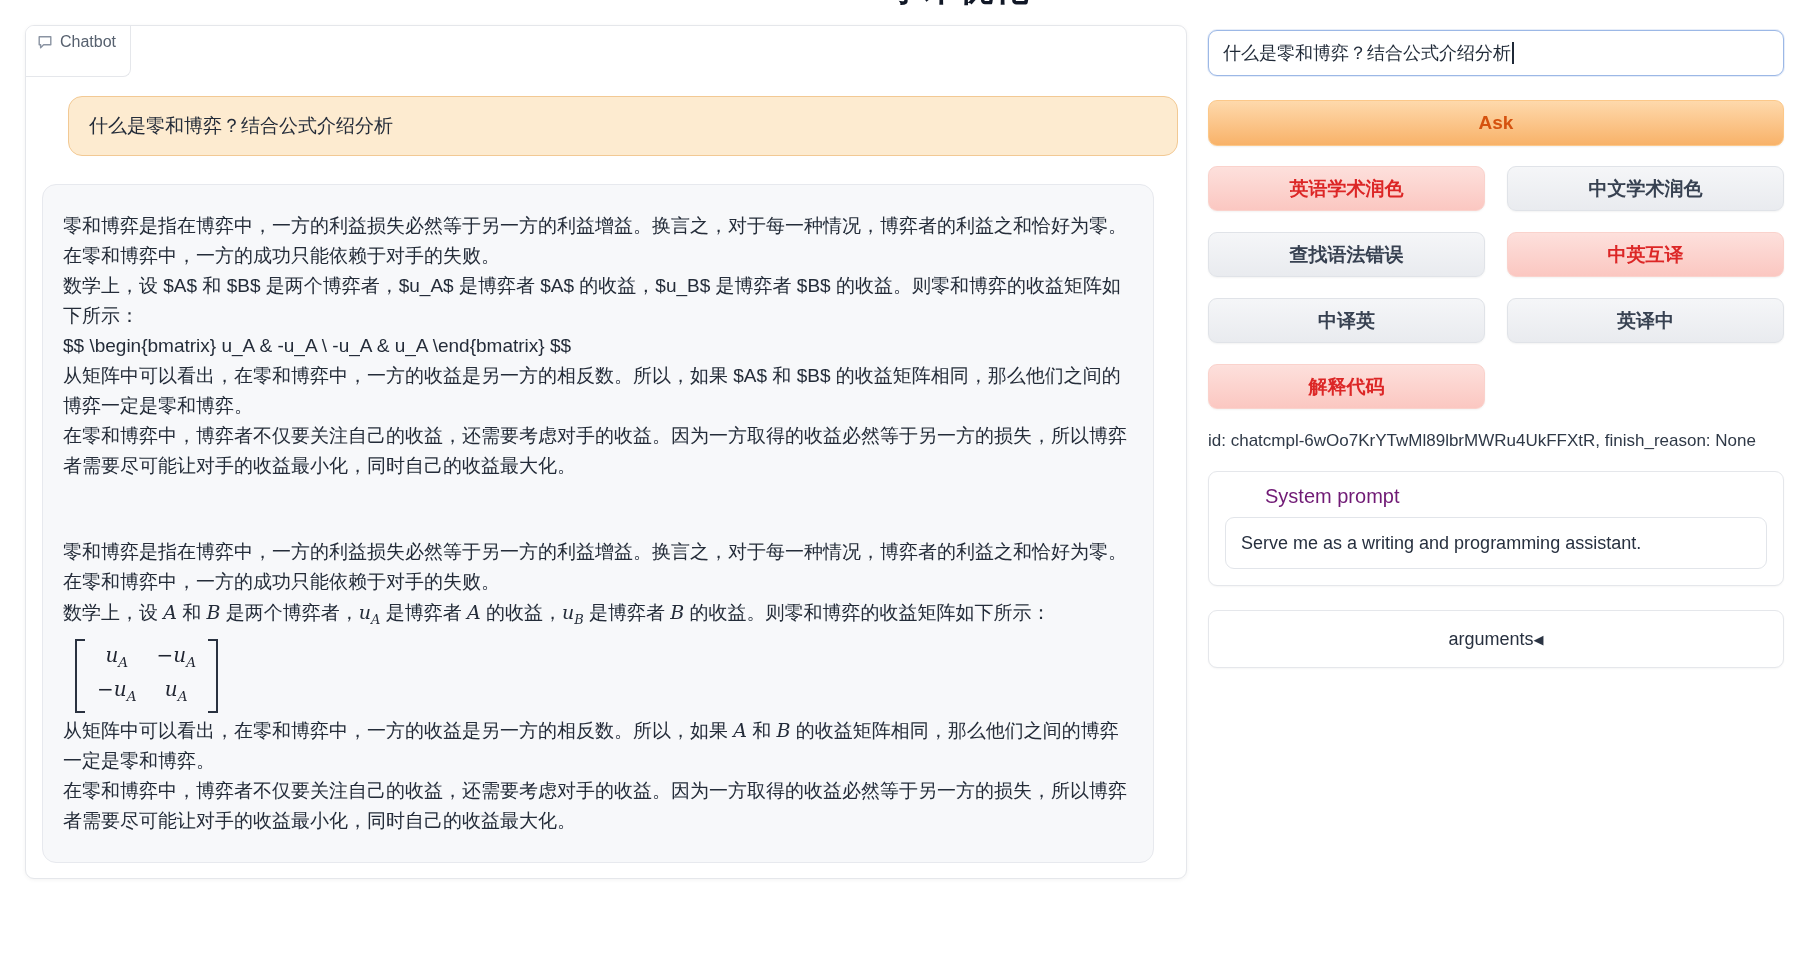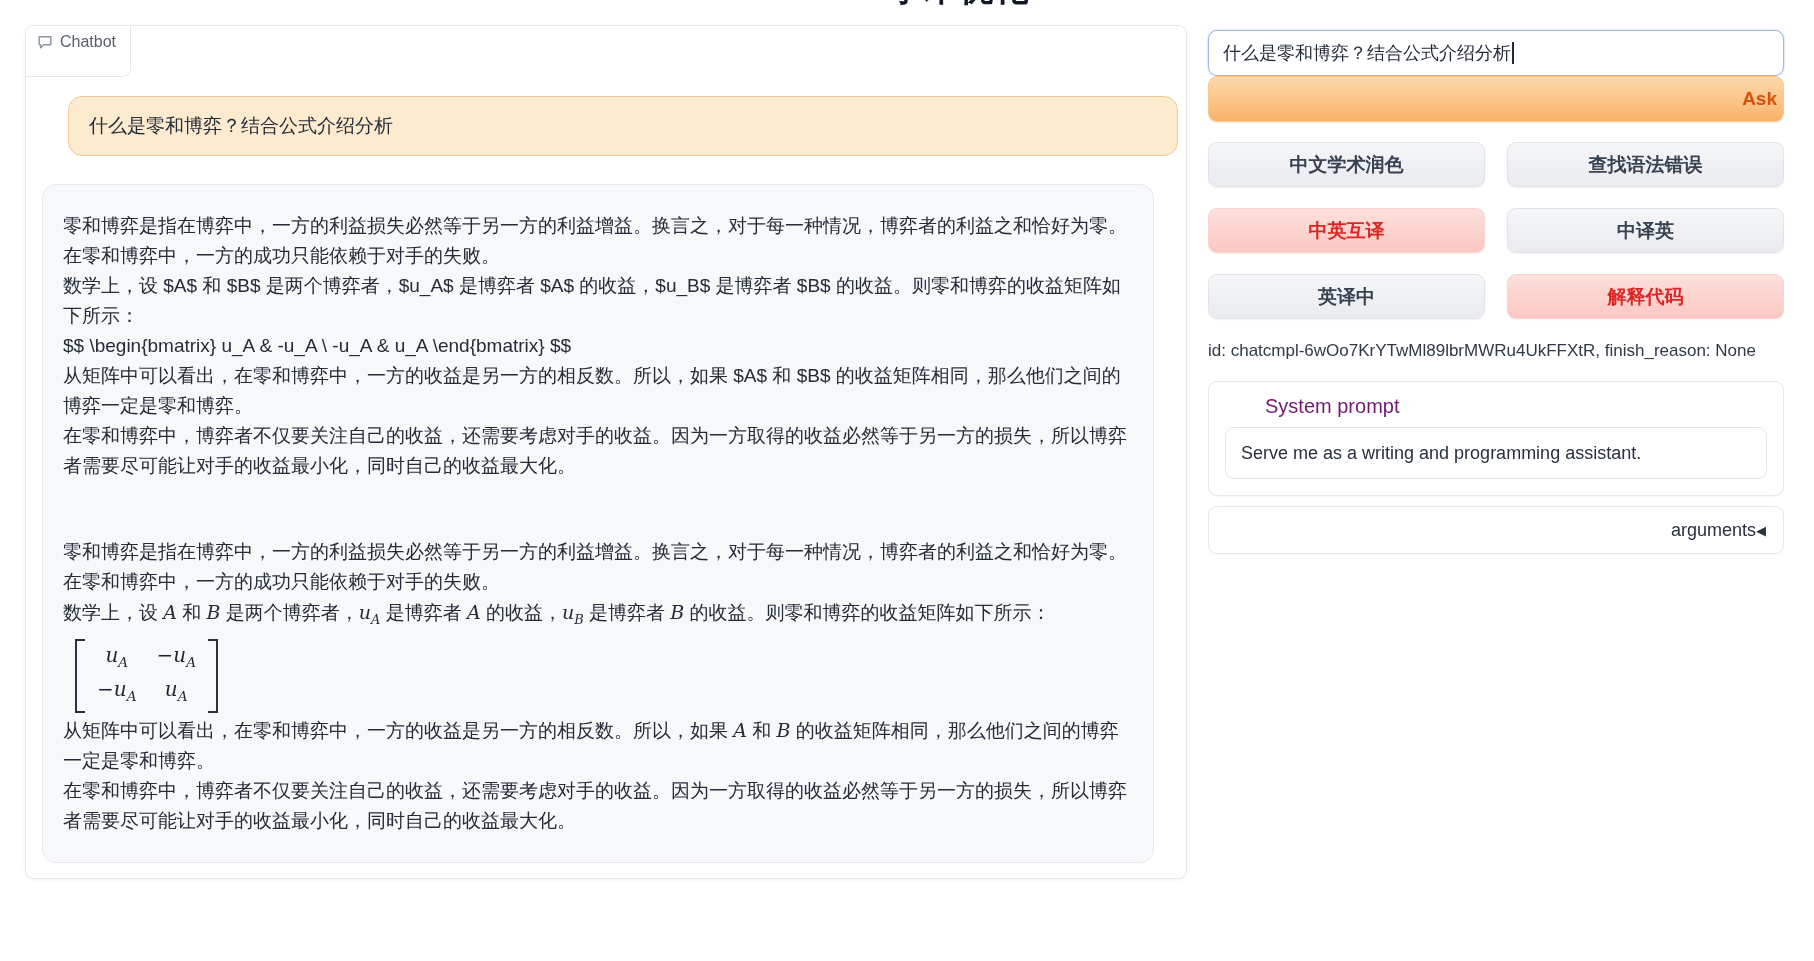--- a/index.html
+++ b/index.html
@@ -36,40 +36,40 @@
        padding:3px 12px;font-family:"DejaVu Serif","Liberation Serif",serif;font-style:italic;
        font-size:20px;line-height:27px;text-align:center;color:#1f2430;}
 
   
   .right-col{position:absolute;left:1208px;top:30px;width:576px;}
   .query-box{box-sizing:border-box;width:100%;height:46px;border:1px solid #9cb8e6;border-radius:9px;
        background:#fff;padding:10px 14px;font-size:18px;color:#1f2937;display:flex;align-items:center;
        box-shadow:0 0 0 1px rgba(156,184,230,.25);}
   .caret{display:inline-block;width:2px;height:22px;background:#1f2937;margin-left:1px;}
 
-  .ask-btn{box-sizing:border-box;width:100%;height:46px;border:1px solid #fcc889;border-radius:9px;
+  .ask-btn{box-sizing:border-box;margin-top:24px;width:100%;height:46px;border:1px solid #fcc889;border-radius:9px;
        background:linear-gradient(180deg,#fed9ac 0%,#f8b269 100%);color:#d5520f;font-weight:bold;
-       font-size:19px;font-family:inherit;cursor:pointer;box-shadow:0 1px 2px rgba(0,0,0,.06);text-align:right;}
+       font-size:19px;font-family:inherit;cursor:pointer;box-shadow:0 1px 2px rgba(0,0,0,.06);}
 
   .btn-grid{margin-top:20px;display:grid;grid-template-columns:1fr 1fr;column-gap:22px;row-gap:21px;}
   .qbtn{box-sizing:border-box;height:45px;border-radius:9px;font-size:19px;font-weight:bold;font-family:inherit;
        cursor:pointer;box-shadow:0 1px 2px rgba(0,0,0,.05);}
   .qbtn.gray{background:linear-gradient(180deg,#f5f6f8 0%,#e9ebef 100%);border:1px solid #e0e3e8;color:#374151;}
   .qbtn.red{background:linear-gradient(180deg,#fde0dc 0%,#fbc7c1 100%);border:1px solid #fad2cc;color:#dc2626;}
 
   .status-line{margin-top:22px;font-size:17px;color:#2f3947;}
 
   .card{box-sizing:border-box;margin-top:20px;background:#fff;border:1px solid #e5e7eb;border-radius:9px;
        box-shadow:0 1px 2px rgba(0,0,0,.04);}
   .sys-card{padding:13px 16px 16px 16px;}
   .card-label{font-size:20px;color:#701a75;margin-left:40px;}
   .input-box{box-sizing:border-box;margin-top:9px;border:1px solid #e2e5ea;border-radius:9px;background:#fff;
        height:52px;display:flex;align-items:center;padding:0 15px;font-size:18px;color:#27303f;}
 
-  .accordion{margin-top:10px;height:48px;display:flex;align-items:center;justify-content:flex-end;
+  .accordion{margin-top:24px;height:58px;display:flex;align-items:center;justify-content:center;
        padding:0 17px;cursor:pointer;}
   .acc-label{font-size:18px;color:#27303f;}
   .acc-arrow{font-size:13px;color:#2b3443;line-height:1;}
 </style>
 </head>
 <body>
 
 <div class="partial-title">
   <span>学术优化</span>
 </div>
@@ -119,20 +119,21 @@
 <div class="right-col">
 
   <div class="query-box">
     <span>什么是零和博弈？结合公式介绍分析</span>
     <span class="caret"></span>
   </div>
 
   <button class="ask-btn">Ask</button>
 
   <div class="btn-grid">
+    <button class="qbtn red">英语学术润色</button>
     <button class="qbtn gray">中文学术润色</button>
     <button class="qbtn gray">查找语法错误</button>
     <button class="qbtn red">中英互译</button>
     <button class="qbtn gray">中译英</button>
     <button class="qbtn gray">英译中</button>
     <button class="qbtn red">解释代码</button>
   </div>
 
   <div class="status-line">id: chatcmpl-6wOo7KrYTwMl89lbrMWRu4UkFFXtR, finish_reason: None</div>
 

